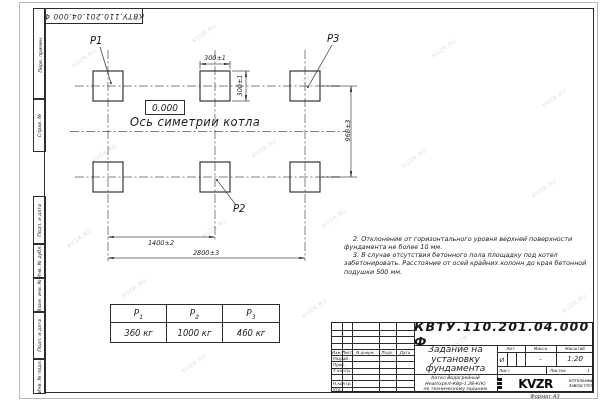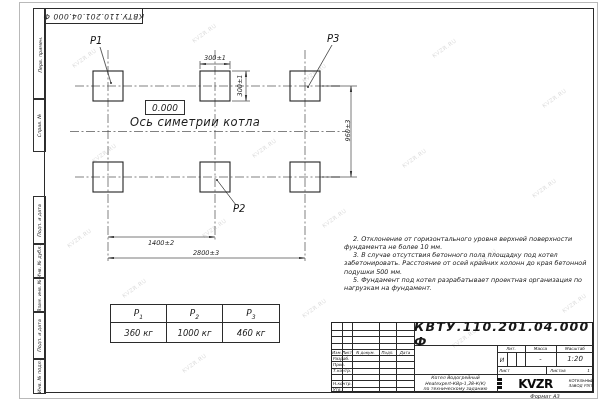--- a/index.html
+++ b/index.html
@@ -170,21 +170,20 @@
       <td style="height:17px;font-size:8.5px;">360 кг</td>
       <td style="font-size:8.5px;">1000 кг</td>
       <td style="font-size:8.5px;">460 кг</td>
     </tr>
   </tbody>
     </table>
 
   <div class="abs notes">
     <div>2. Отклонение от горизонтального уровня верхней поверхности фундамента не более 10 мм.</div>
     <div>3. В случае отсутствия бетонного пола площадку под котел забетонировать. Расстояние от осей крайних колонн до края бетонной подушки 500 мм.</div>
-    <div>5. Фундамент под котел разрабатывает проектная организация по нагрузкам на фундамент.</div>
   </div>
 
   <div class="abs tb">
 
     <div class="vl" style="left:10px;top:0;height:70px;"></div>
     <div class="vl" style="left:20px;top:0;height:70px;"></div>
     <div class="vl" style="left:47px;top:0;height:70px;"></div>
     <div class="vl" style="left:64px;top:0;height:70px;"></div>
     <div class="vl" style="left:82px;top:0;height:70px;width:1.1px;"></div>
     <div class="vl" style="left:165px;top:22px;height:48px;width:1.1px;"></div>
@@ -217,20 +216,21 @@
 
     <div class="cell" style="left:0;top:32px;width:23px;height:6.3px;font-size:4.2px;justify-content:flex-start;padding-left:1px;">Разраб.</div>
     <div class="cell" style="left:0;top:38.3px;width:23px;height:6.3px;font-size:4.2px;justify-content:flex-start;padding-left:1px;">Пров.</div>
     <div class="cell" style="left:0;top:44.6px;width:23px;height:6.3px;font-size:4.2px;justify-content:flex-start;padding-left:1px;">Т.контр.</div>
     <div class="cell" style="left:0;top:51px;width:23px;height:6.3px;font-size:4.2px;justify-content:flex-start;padding-left:1px;"></div>
     <div class="cell" style="left:0;top:57.3px;width:23px;height:6.3px;font-size:4.2px;justify-content:flex-start;padding-left:1px;">Н.контр.</div>
     <div class="cell" style="left:0;top:63.6px;width:23px;height:6.3px;font-size:4.2px;justify-content:flex-start;padding-left:1px;">Утв.</div>
 
     <div class="cell docnum" style="left:82px;top:0;width:180px;height:22px;">КВТУ.110.201.04.000  Ф</div>
 
+    <div class="cell" style="left:84px;top:22px;width:79px;height:29px;font-size:9px;text-align:center;line-height:1.05;">Задание на установку фундамента</div>
 
     <div class="cell" style="left:82px;top:51px;width:83px;height:19px;flex-direction:column;font-size:4.6px;line-height:1.3;">
       <span>Котел Водогрейный</span>
       <span>Heatexpert-КВр-1,28-К(К)</span>
       <span>по техническому заданию</span>
     </div>
 
     <div class="cell" style="left:165px;top:22px;width:28px;height:7px;font-size:4.2px;">Лит.</div>
     <div class="cell" style="left:193px;top:22px;width:31px;height:7px;font-size:4.2px;">Масса</div>
     <div class="cell" style="left:224px;top:22px;width:38px;height:7px;font-size:4.2px;">Масштаб</div>

